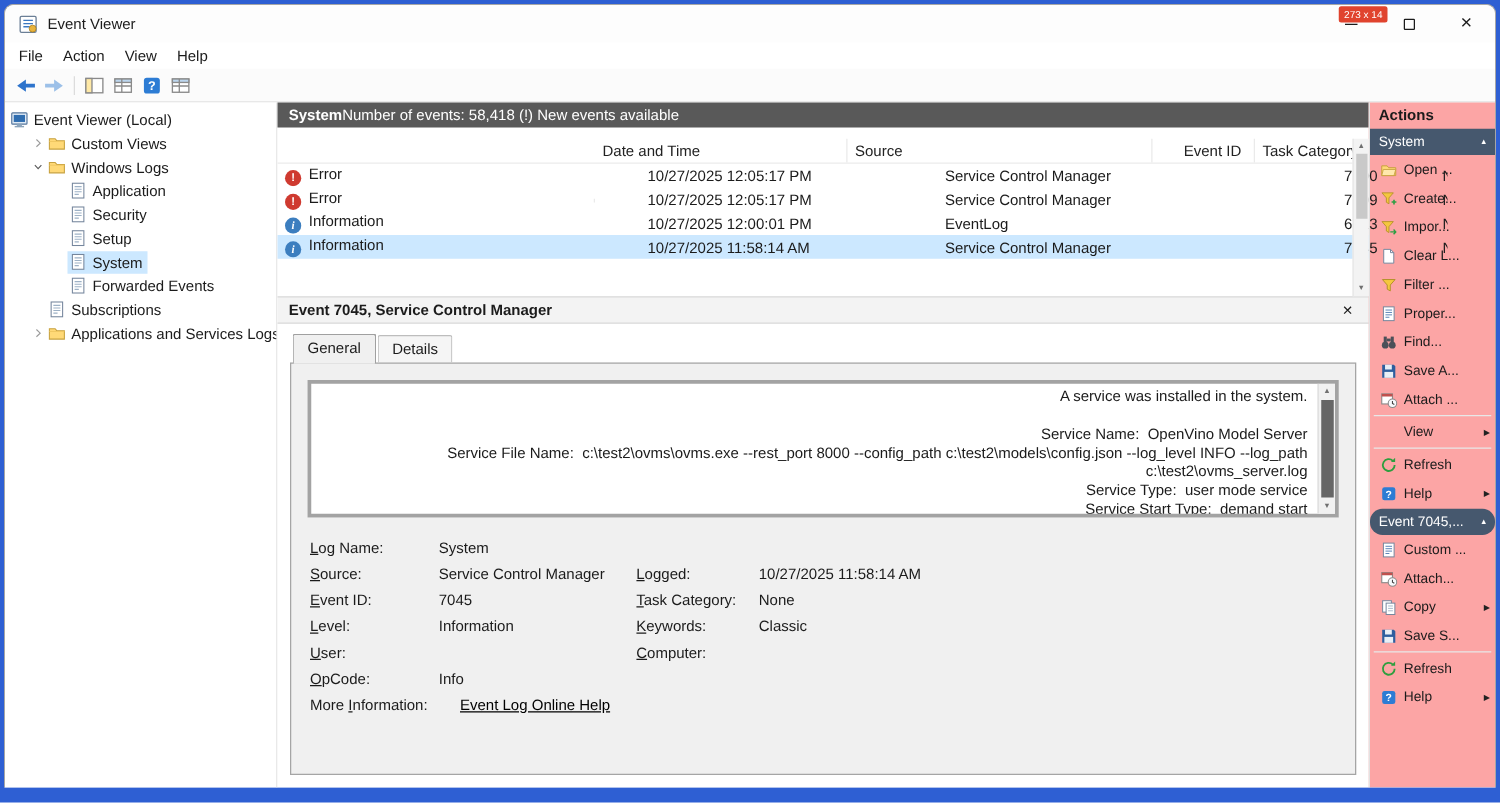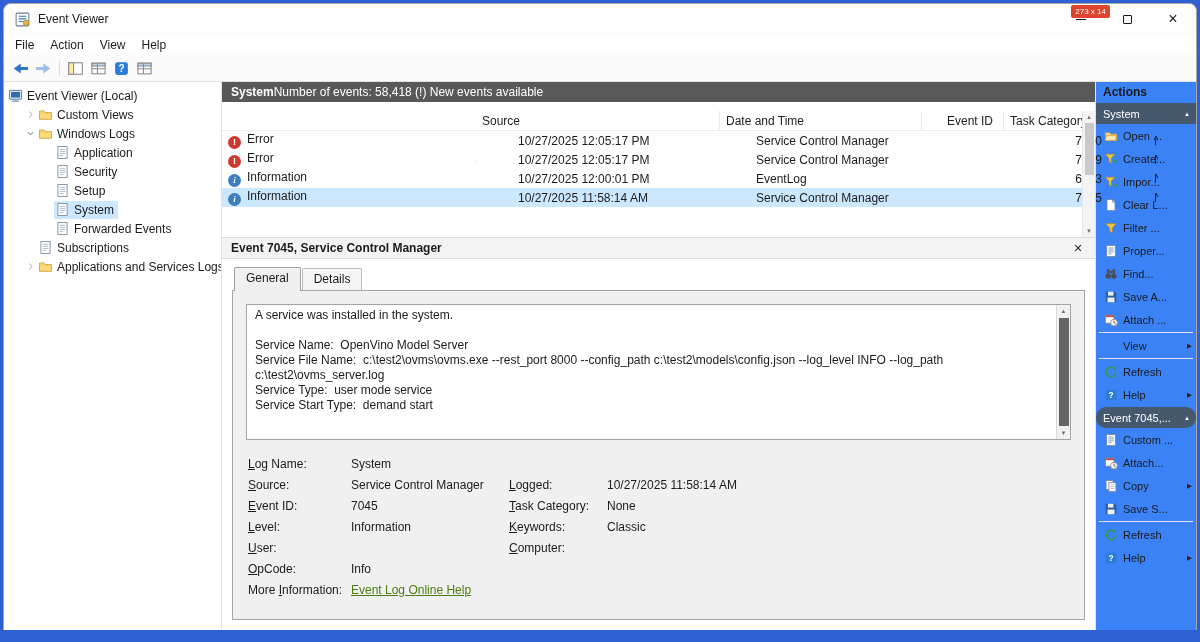--- a/index.html
+++ b/index.html
@@ -67,31 +67,31 @@
   .detail { flex:1; min-height:0; display:flex; flex-direction:column; }
   .dhead { height:22px; flex:none; background:#f3f3f3; border-top:1px solid #dadada; border-bottom:1px solid #dadada;
            display:flex; align-items:center; padding:0 9px; }
   .dtitle { font-weight:bold; }
   .dclose { margin-left:auto; font-size:14px; width:16px; text-align:center; }
   .tabs { flex:none; display:flex; padding:7px 0 0 12px; }
   .tab { padding:3px 11px 4px; border:1px solid #bdbdbd; border-bottom:none; background:#f5f5f5;
          border-radius:2px 2px 0 0; margin:2px 1px 0 0; position:relative; }
   .tab.active { background:#f0f0f0; border-color:#a0a0a0; z-index:2; margin-top:0; top:1px; padding-bottom:5px; }
   .dbody { flex:1; margin:0 10px 10px; border:1px solid #a5a5a5; background:#f0f0f0; padding:13px 13px 6px; overflow:hidden; position:relative; z-index:1; }
-  .descbox { position:relative; height:136px; background:#fff; border:1px solid #a3a3a3; padding:3px 22px 3px 8px; overflow:hidden; }
+  .descbox { position:relative; height:110px; background:#fff; border:3px solid #a3a3a3; padding:3px 22px 3px 8px; overflow:hidden;text-align:right; }
   .desctext { white-space:pre-wrap; line-height:15px; }
   .descscroll { position:absolute; top:0; right:0; bottom:0; width:14px; background:#f1f1f1; border-left:1px solid #dcdcdc;
                 display:flex; flex-direction:column; align-items:center; }
   .dthumb { width:10px; flex:1; margin:1px 0; background:#666; }
   .fields { margin:14px 2px 0; display:grid; grid-template-columns:103px 158px 98px 1fr; }
   .fcell { height:21px; line-height:16px; padding-top:2px; white-space:nowrap; overflow:hidden; }
   .link { text-decoration:underline; cursor:pointer; }
 
   
-  .actions { width:101px; flex:none; border-left:1px solid #e2e2e2; background:#3b82f6; display:flex; flex-direction:column; overflow:hidden; }
+  .actions { width:101px; flex:none; border-left:1px solid #e2e2e2; background:#fca5a5; display:flex; flex-direction:column; overflow:hidden; }
   .ahead { height:20px; flex:none; font-weight:bold; padding:3px 0 0 7px; }
   .asec-h { height:21px; flex:none; color:#fff; display:flex; align-items:center; padding:0 6px 0 7px; margin-top:1px; }
   .asec-t { font-size:11px; white-space:nowrap; overflow:hidden; }
   .asec-ar { margin-left:auto; font-size:6px; }
   .aitem { height:23px; flex:none; display:flex; align-items:center; padding:0 4px 0 7px; }
   .aicon { width:15px; height:15px; flex:none; margin-right:5px; display:flex; align-items:center; justify-content:center; }
   .aicon svg { width:14px; height:14px; }
   .albl { font-size:11px; white-space:nowrap; overflow:hidden; }
   .asub { margin-left:auto; font-size:6.5px; color:#222; }
   .asep { height:1px; background:#e8e8e8; margin:1px 3px; flex:none; }
@@ -306,22 +306,22 @@
 
     <div class="center">
       <div class="caption">
         <span class="cap-title">System</span>
         <span class="cap-sub">Number of events: 58,418 (!) New events available</span>
       </div>
 
       <div class="listwrap">
         <div class="listhead" id="listhead">
             <div class="lcol c0" style="width: 254px; margin-top: 48px;">Level</div>
+            <div class="lcol c1" style="width: 202px;">Date and Time</div>
             <div class="lcol c2" style="width: 244px;">Source</div>
-            <div class="lcol c1" style="width: 202px;">Date and Time</div>
             <div class="lcol c3" style="width: 82px;">Event ID</div>
             <div class="lcol c4">Task Category</div>
           </div>
         <div class="listbody" id="listbody">
             <div class="lrow">
               <div class="lcell c0" style="width: 254px;"><span class="sev error" style="background: rgb(207, 58, 48);">!</span>Error</div>
               <div class="lcell c1" style="width: 202px;">10/27/2025 12:05:17 PM</div>
               <div class="lcell c2" style="width: 244px;">Service Control Manager</div>
               <div class="lcell c3" style="width: 82px;">7000</div>
               <div class="lcell c4">None</div>
@@ -398,21 +398,21 @@
               <div class="fcell fvalue">Classic</div>
               <div class="fcell flabel"><u>U</u>ser:</div>
               <div class="fcell fvalue"></div>
               <div class="fcell flabel"><u>C</u>omputer:</div>
               <div class="fcell fvalue"></div>
               <div class="fcell flabel"><u>O</u>pCode:</div>
               <div class="fcell fvalue">Info</div>
               <div class="fcell flabel"></div>
               <div class="fcell fvalue"></div>
               <div class="fcell flabel">More <u>I</u>nformation:</div>
-              <div class="fcell fvalue"><a class="link" style="color: #4d7c0f;">Event Log Online Help</a></div>
+              <div class="fcell fvalue"><a class="link" style="color: #000000; margin-left: 17px;">Event Log Online Help</a></div>
               <div class="fcell flabel"></div>
               <div class="fcell fvalue"></div>
             </div>
         </div>
       </div>
     </div>
 
     <div class="actions">
       <div class="ahead">Actions</div>
       <div id="asections" style="display:flex;flex-direction:column;min-height:0;">

